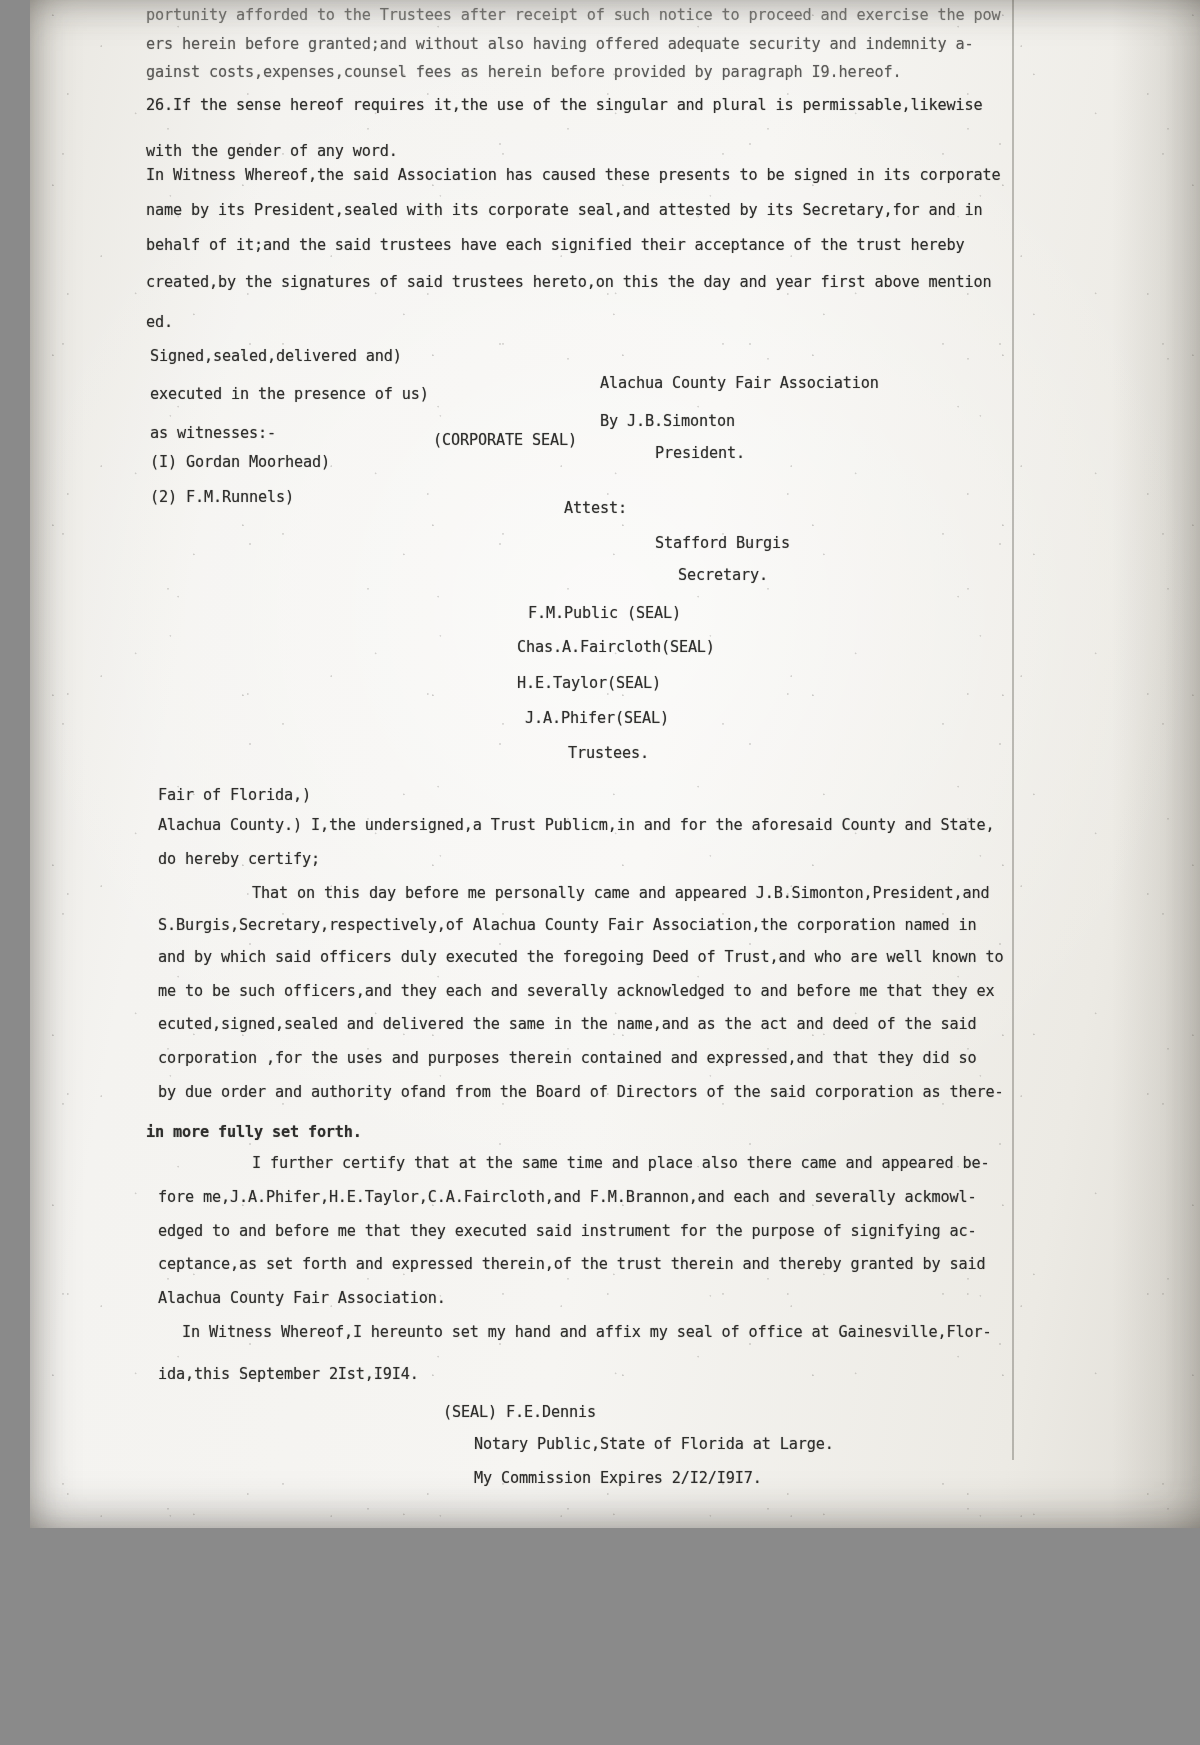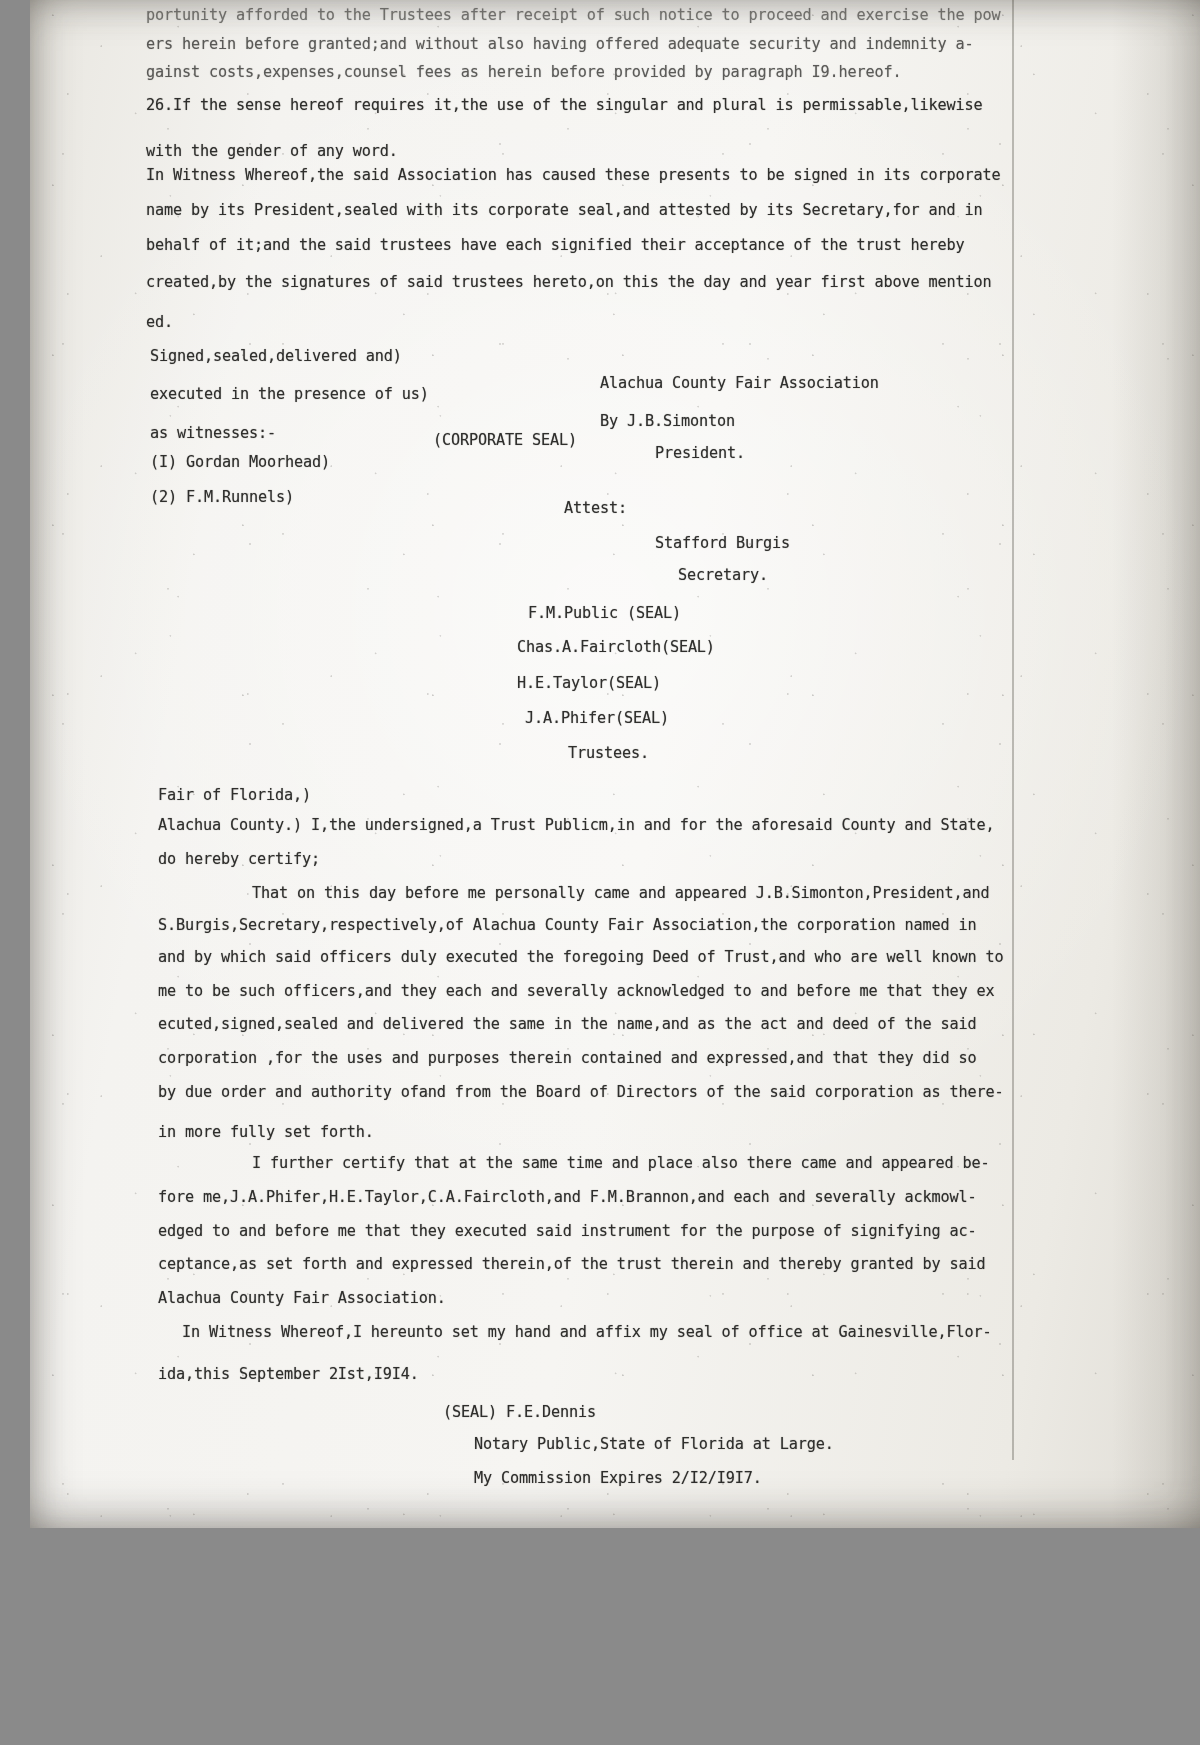--- a/index.html
+++ b/index.html
@@ -141,21 +141,21 @@
     <div class="ln" style="left:128px; top:818px;">Alachua County.) I,the undersigned,a Trust Publicm,in and for the aforesaid County and State,</div>
     <div class="ln" style="left:128px; top:852px;">do hereby certify;</div>
 
     <div class="ln" style="left:222px; top:886px;">That on this day before me personally came and appeared J.B.Simonton,President,and</div>
     <div class="ln" style="left:128px; top:918px;">S.Burgis,Secretary,respectively,of Alachua County Fair Association,the corporation named in</div>
     <div class="ln" style="left:128px; top:950px;">and by which said officers duly executed the foregoing Deed of Trust,and who are well known to</div>
     <div class="ln" style="left:128px; top:984px;">me to be such officers,and they each and severally acknowledged to and before me that they ex</div>
     <div class="ln" style="left:128px; top:1017px;">ecuted,signed,sealed and delivered the same in the name,and as the act and deed of the said</div>
     <div class="ln" style="left:128px; top:1051px;">corporation ,for the uses and purposes therein contained and expressed,and that they did so</div>
     <div class="ln" style="left:128px; top:1085px;">by due order and authority ofand from the Board of Directors of the said corporation as there-</div>
-    <div class="ln" style="left:128px; top:1125px;">in more fully set forth.</div>
+    <div class="ln" style="left:116px; top:1125px;font-weight:bold;">in more fully set forth.</div>
 
     <div class="ln" style="left:128px; top:1190px;">fore me,J.A.Phifer,H.E.Taylor,C.A.Faircloth,and F.M.Brannon,and each and severally ackmowl-</div>
     <div class="ln" style="left:222px; top:1156px;">I further certify that at the same time and place also there came and appeared be-</div>
     <div class="ln" style="left:128px; top:1224px;">edged to and before me that they executed said instrument for the purpose of signifying ac-</div>
     <div class="ln" style="left:128px; top:1257px;">ceptance,as set forth and expressed therein,of the trust therein and thereby granted by said</div>
     <div class="ln" style="left:128px; top:1291px;">Alachua County Fair Association.</div>
 
     <div class="ln" style="left:152px; top:1325px;">In Witness Whereof,I hereunto set my hand and affix my seal of office at Gainesville,Flor-</div>
     <div class="ln" style="left:128px; top:1367px;">ida,this September 2Ist,I9I4.</div>
 

